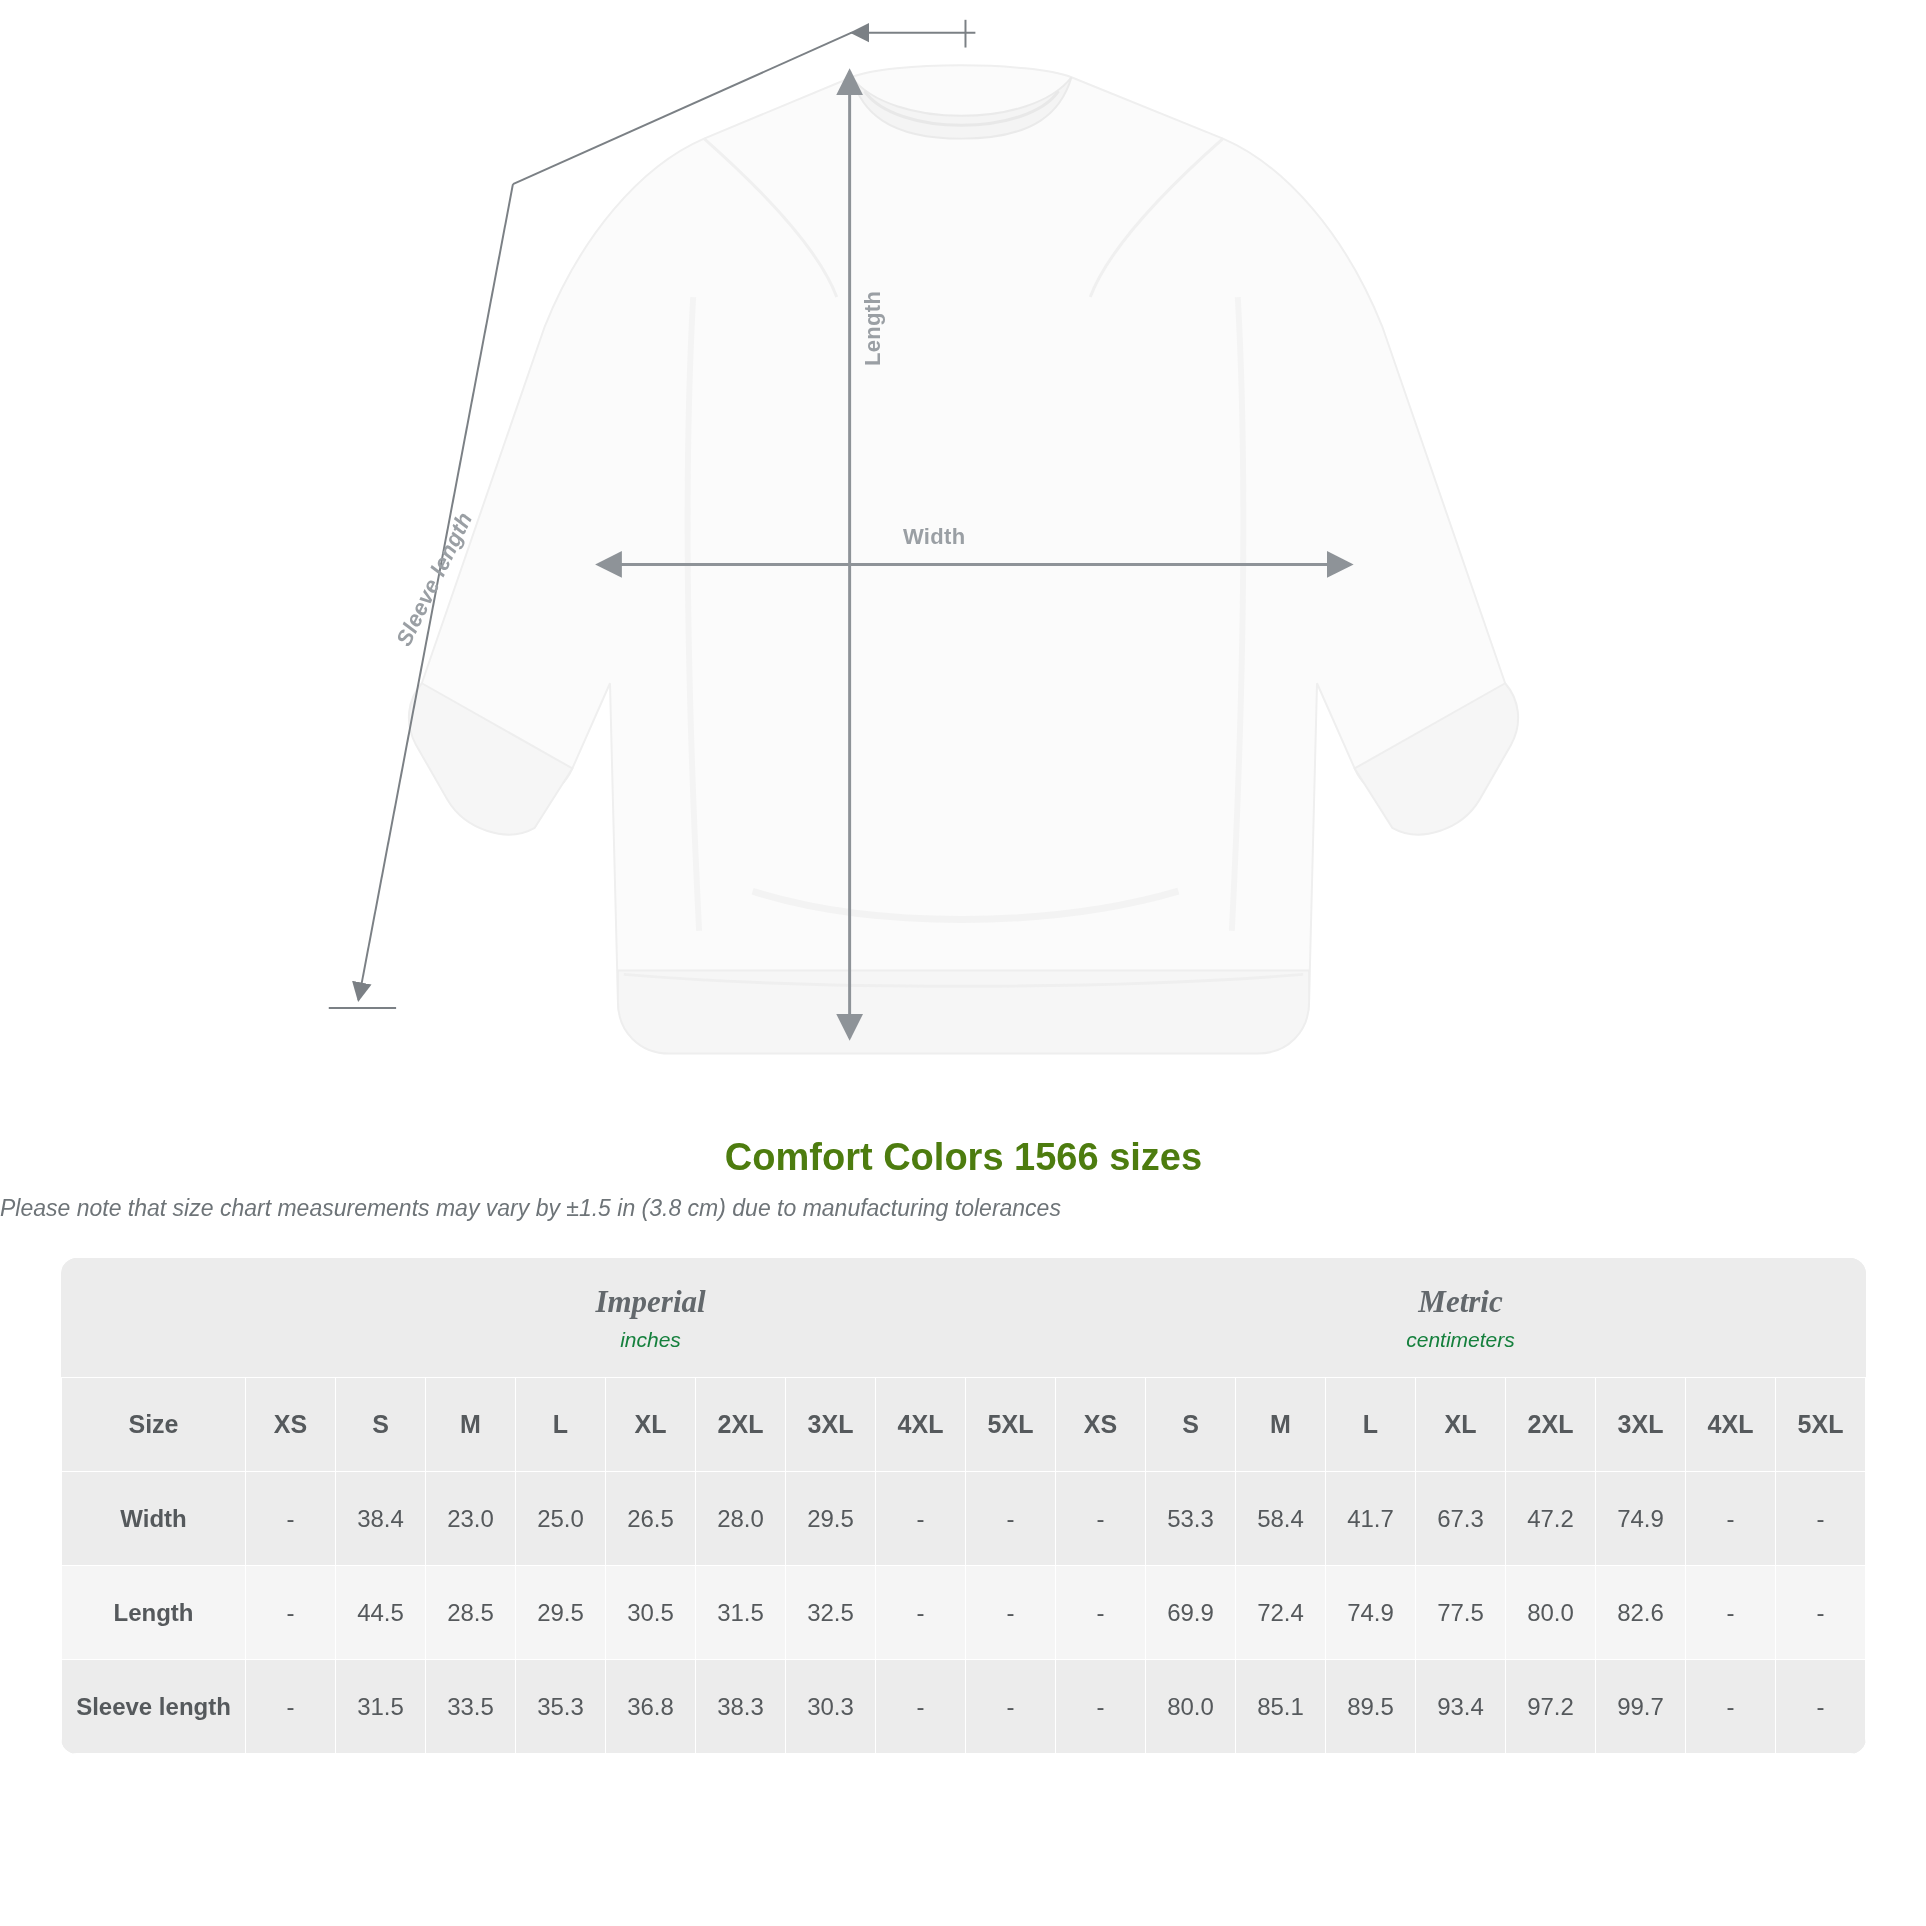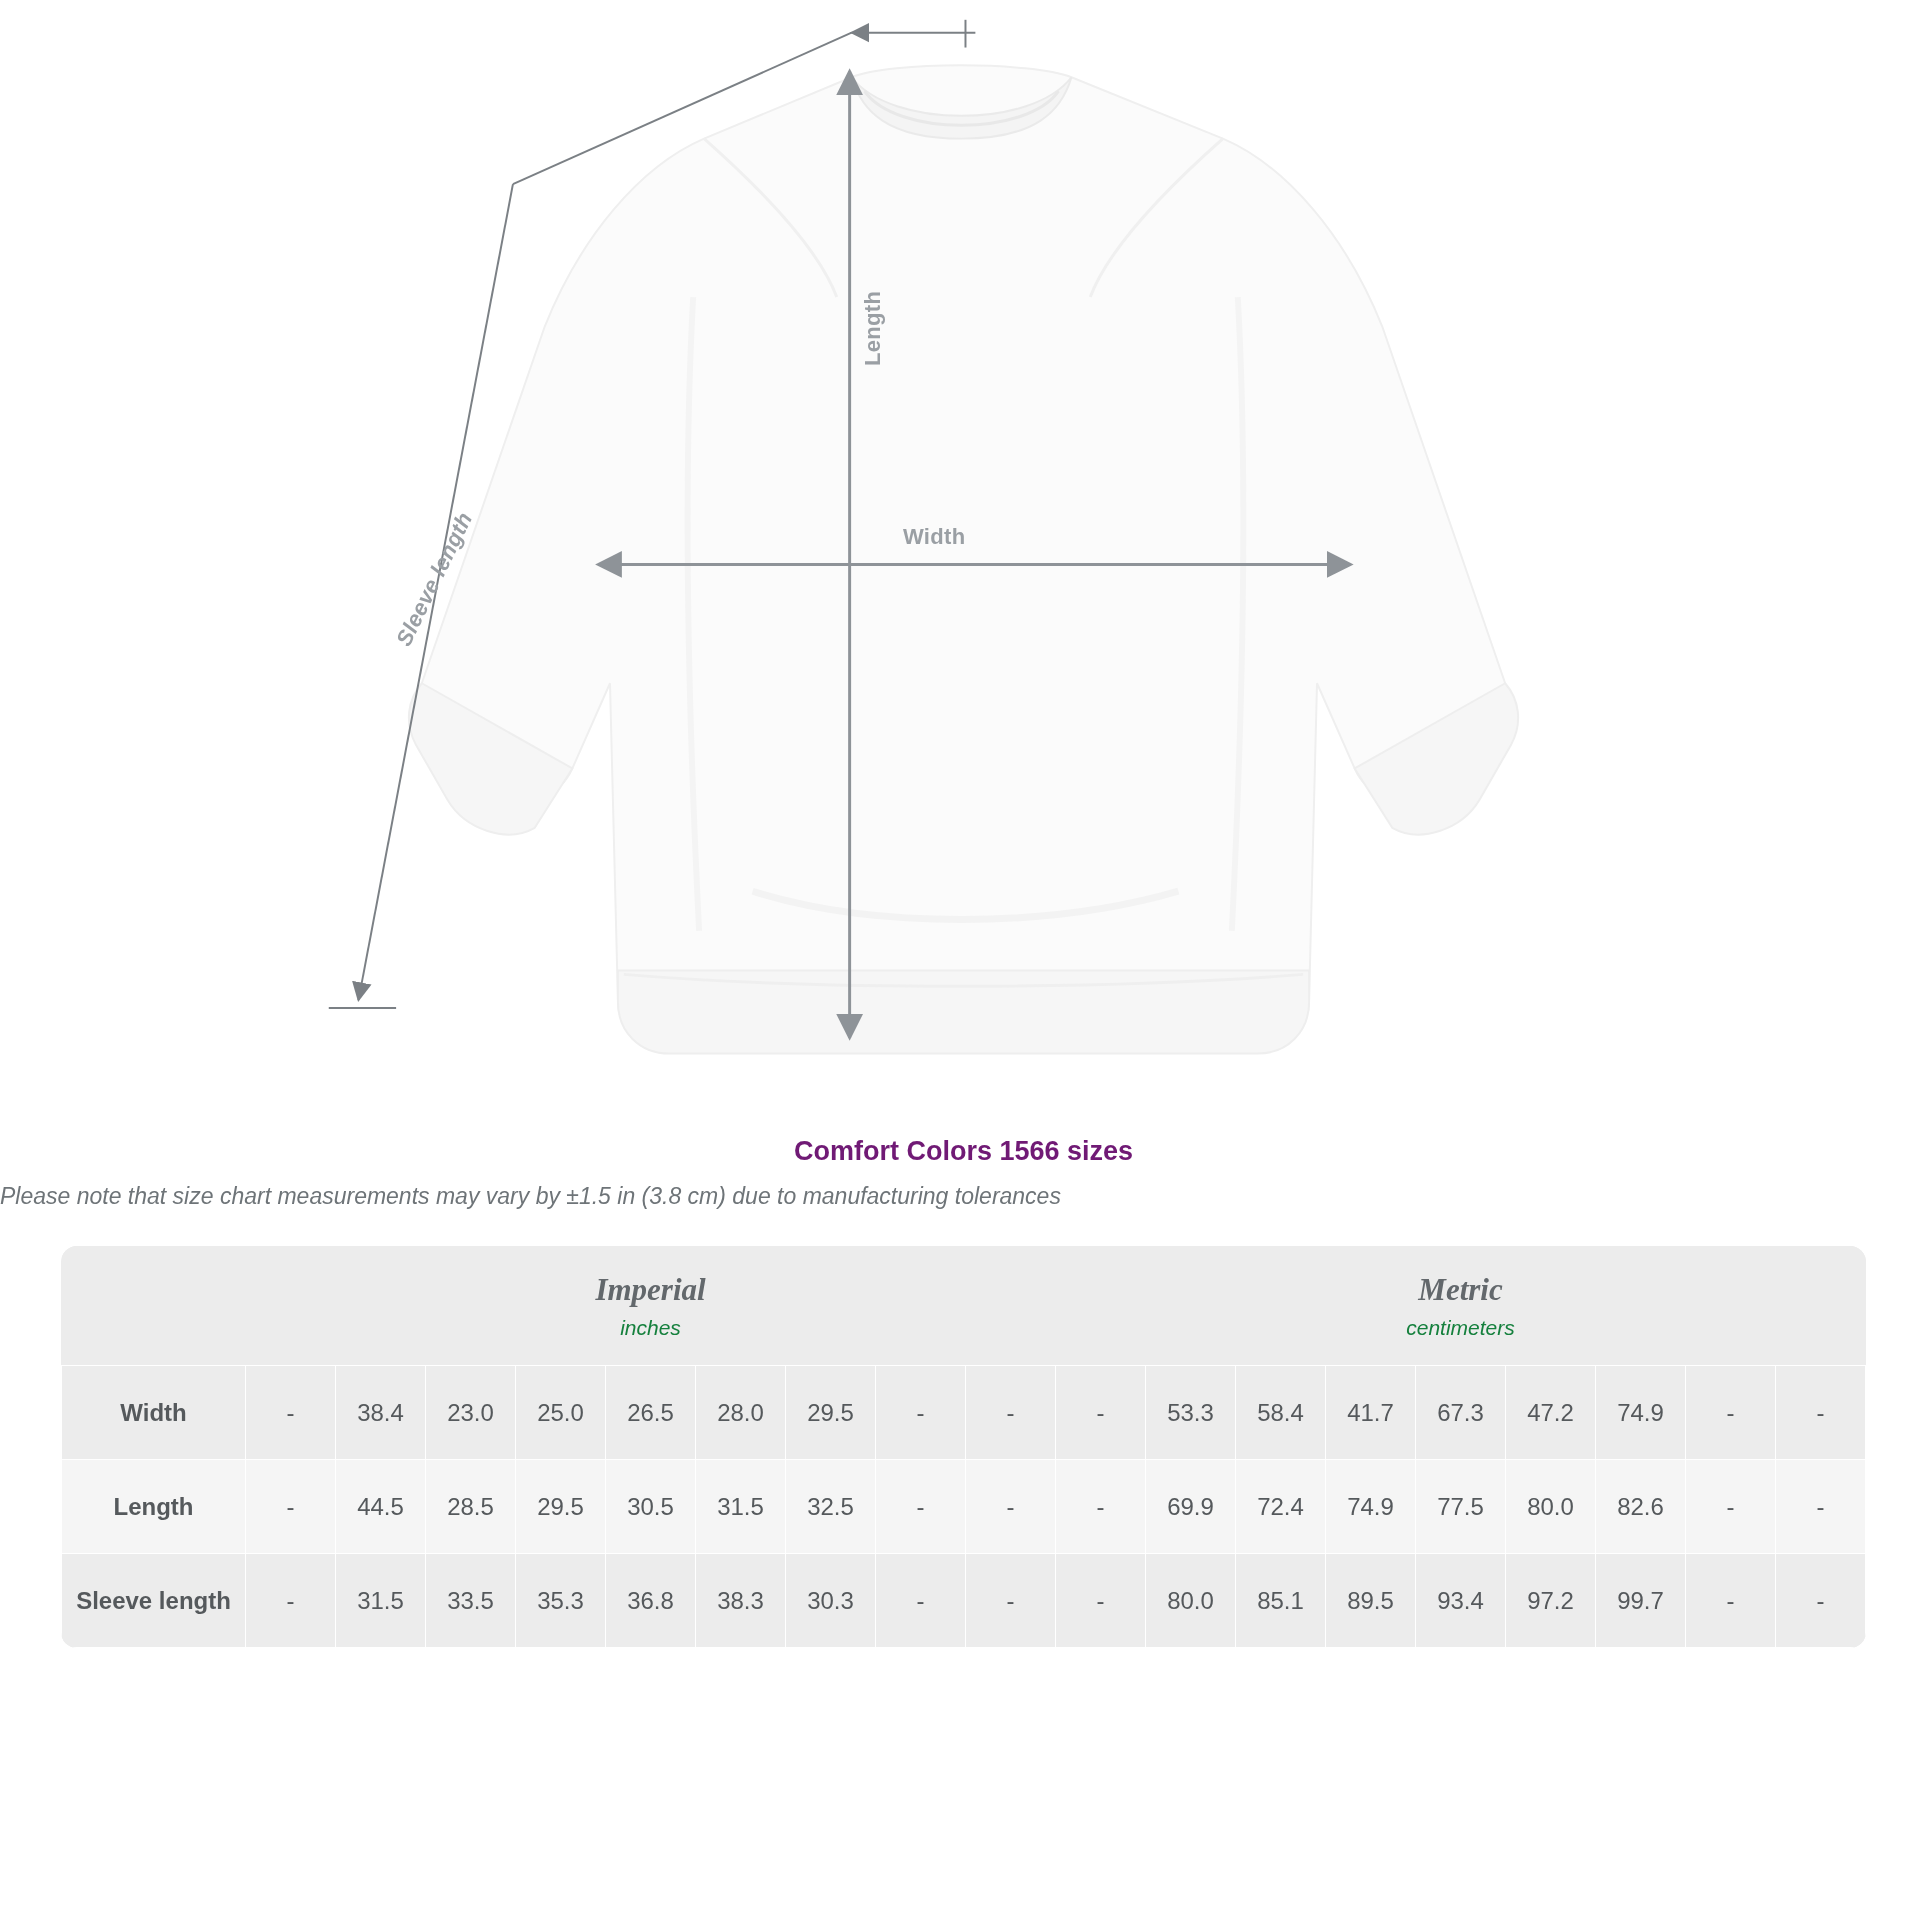--- a/index.html
+++ b/index.html
@@ -53,23 +53,23 @@
     left: 391px;
     top: 639px;
     transform: rotate(-64deg);
     transform-origin: left top;
     font-style: italic;
   }
 
   
   .chart-title {
     text-align: center;
-    font-size: 27px;
-    font-weight: bold;
-    color: #701a75;
+    font-size: 38px;
+    font-weight: bold;
+    color: #4d7c0f;
     margin-top: 22px;
   }
   .chart-subtitle {
     text-align: left;
     font-size: 23px;
     font-style: italic;
     color: #6e7478;
     margin-top: 16px;
   }
 
@@ -232,20 +232,41 @@
           <td class="unit-head" colspan="9">
             <div class="u-name">Imperial</div>
             <div class="u-sub">inches</div>
           </td>
           <td class="unit-head" colspan="9">
             <div class="u-name">Metric</div>
             <div class="u-sub">centimeters</div>
           </td>
         </tr>
 
+        <tr class="header-row">
+          <td>Size</td>
+          <td>XS</td>
+          <td>S</td>
+          <td>M</td>
+          <td>L</td>
+          <td>XL</td>
+          <td>2XL</td>
+          <td>3XL</td>
+          <td>4XL</td>
+          <td>5XL</td>
+          <td>XS</td>
+          <td>S</td>
+          <td>M</td>
+          <td>L</td>
+          <td>XL</td>
+          <td>2XL</td>
+          <td>3XL</td>
+          <td>4XL</td>
+          <td>5XL</td>
+        </tr>
 
         <tr class="data-row row-even">
           <td class="rowlabel">Width</td>
           <td>-</td>
           <td>38.4</td>
           <td>23.0</td>
           <td>25.0</td>
           <td>26.5</td>
           <td>28.0</td>
           <td>29.5</td>

